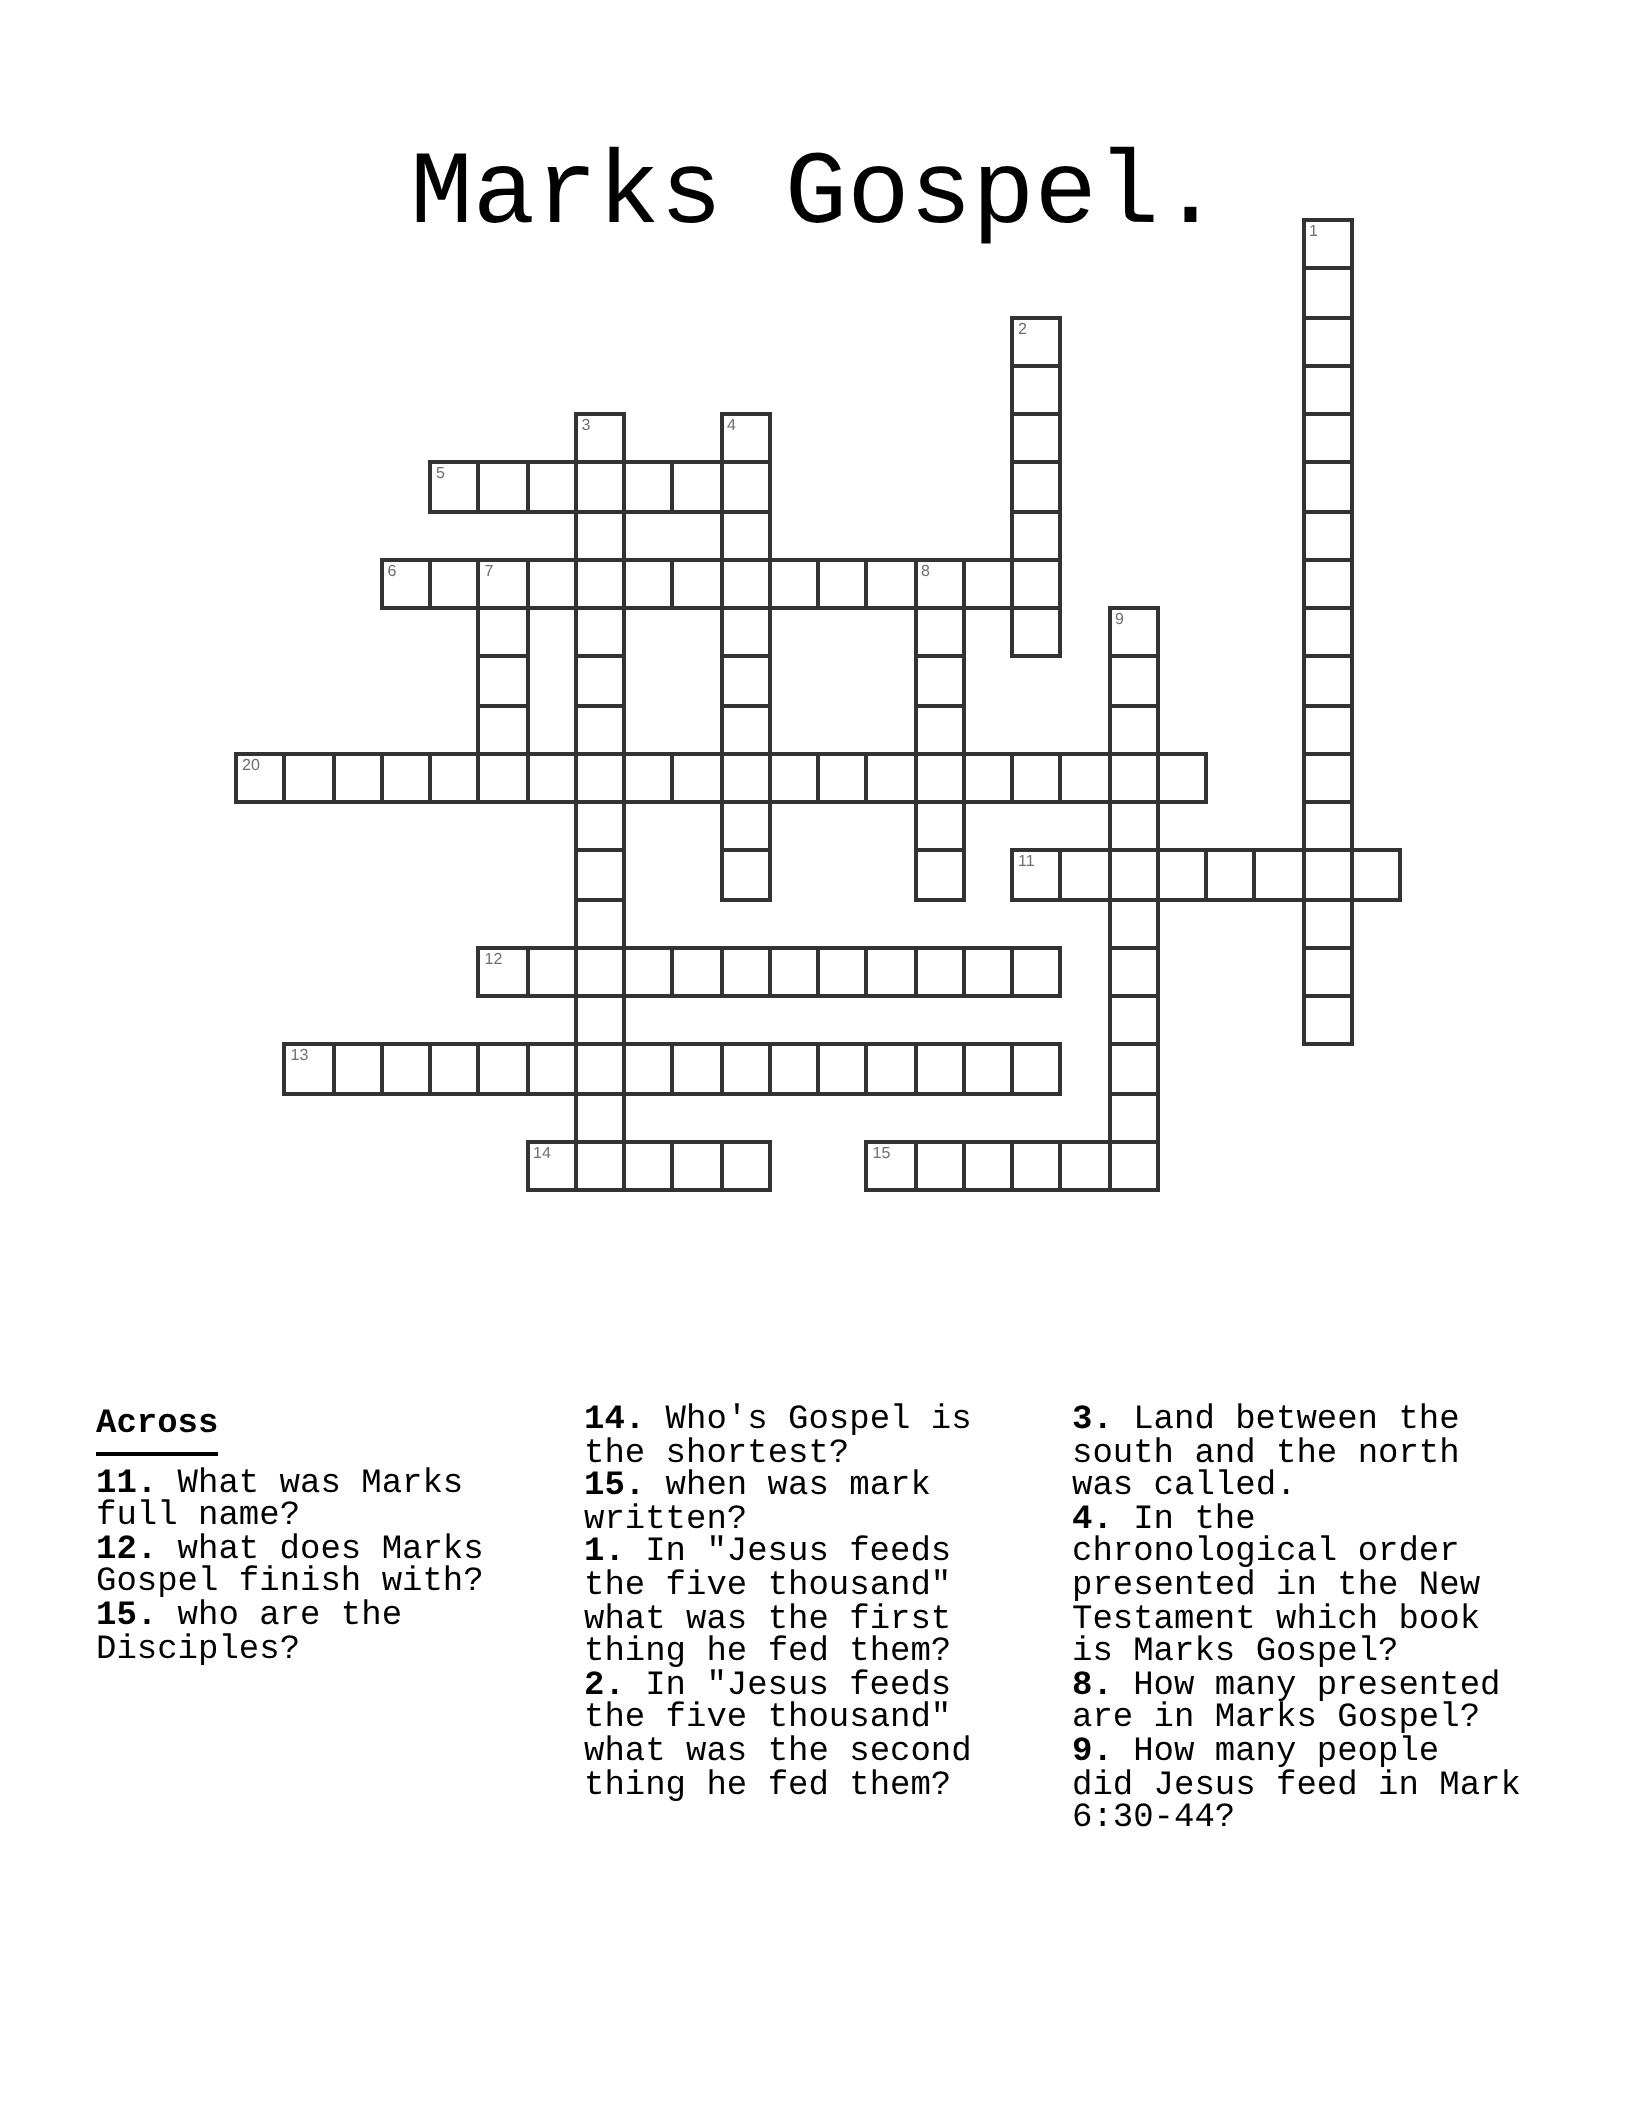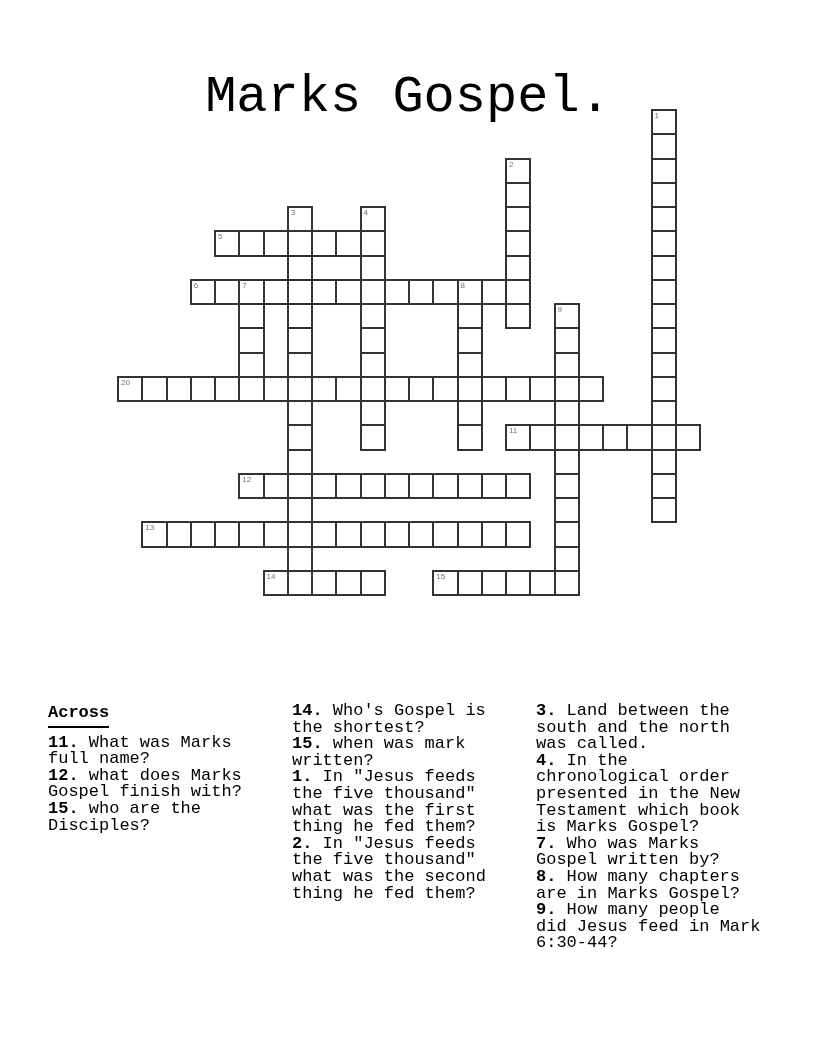--- a/index.html
+++ b/index.html
@@ -237,21 +237,19 @@
     </div>
   <div class="clue-col clue-col-3">
       <div class="clue"><b class="clue-num">3.</b><span class="clue-text">Land between the
 south and the north
 was called.</span></div>
       <div class="clue"><b class="clue-num">4.</b><span class="clue-text">In the
 chronological order
 presented in the New
 Testament which book
 is Marks Gospel?</span></div>
-      <div class="clue"><b class="clue-num">7.</b><span class="clue-text">Who was Marks
-Gospel written by?</span></div>
-      <div class="clue"><b class="clue-num">8.</b><span class="clue-text">How many chapters
+      <div class="clue"><b class="clue-num">8.</b><span class="clue-text">How many presented
 are in Marks Gospel?</span></div>
       <div class="clue"><b class="clue-num">9.</b><span class="clue-text">How many people
 did Jesus feed in Mark
 6:30-44?</span></div>
     </div>
 </div>
 
 </body></html>

